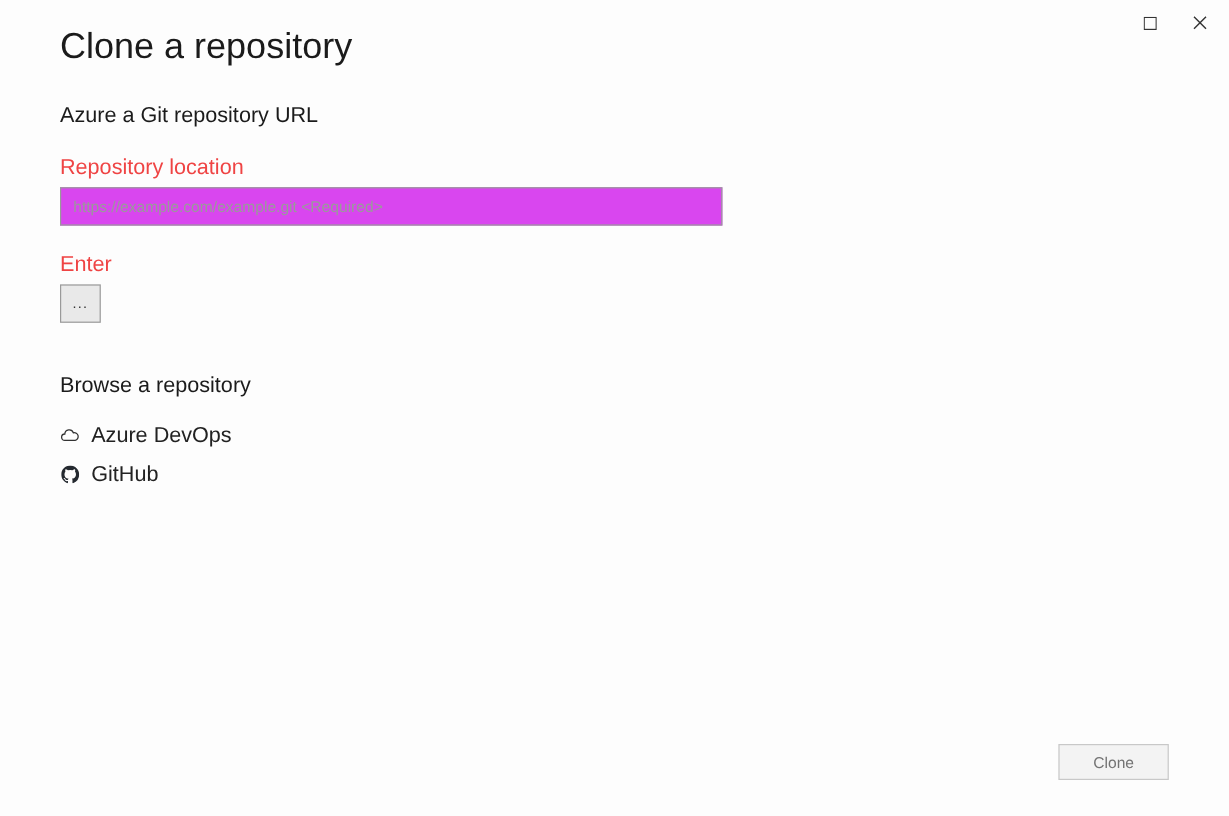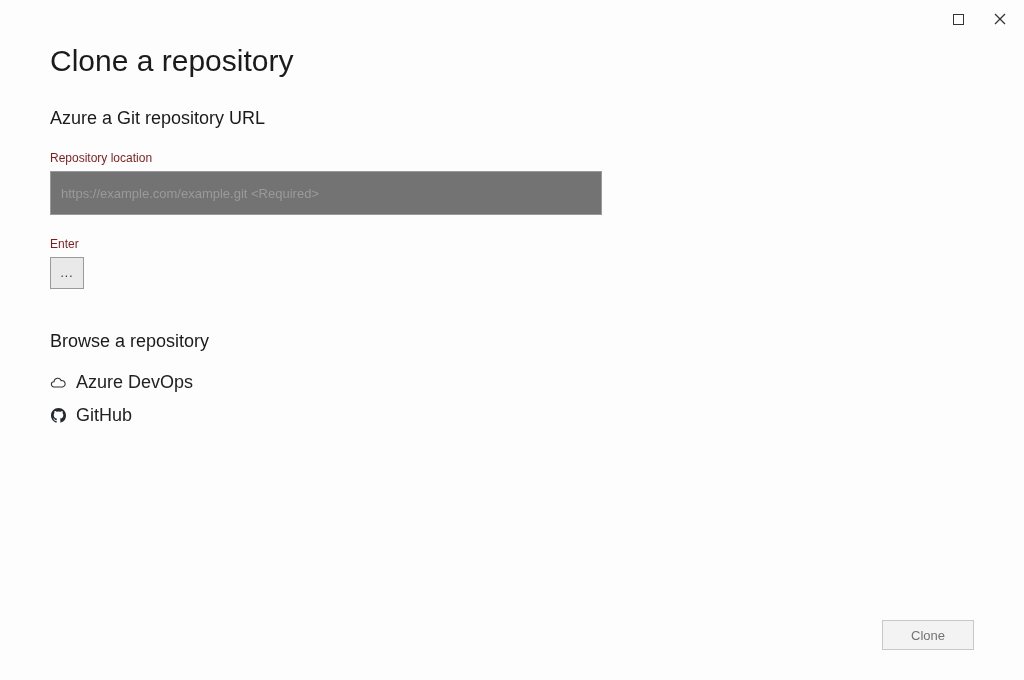--- a/index.html
+++ b/index.html
@@ -22,52 +22,52 @@
     }
     .win-btn {
       width: 28px;
       height: 22px;
       display: flex;
       align-items: center;
       justify-content: center;
       cursor: pointer;
     }
     .main {
-      padding: 44px 50px 0 50px;
+      padding: 22px 50px 0 50px;
     }
     .page-title {
       font-size: 30px;
       font-weight: 400;
       color: #1b1b1b;
       margin-bottom: 30px;
     }
     .section-heading {
       font-size: 18px;
       font-weight: 400;
       color: #1b1b1b;
       margin-bottom: 22px;
     }
     .field-label {
-      font-size: 12px;
-      color: #7f1d1d;
+      font-size: 18px;
+      color: #ef4444;
       margin-bottom: 6px;
       display: block;
     }
     .field-row {
       display: flex;
       align-items: stretch;
       gap: 16px;
     }
     .text-input {
       width: 552px;
-      height: 44px;
+      height: 32px;
       padding: 6px 10px;
       font-size: 13px;
       border: 1px solid #9a9a9a;
-      background: #737373;
+      background: #d946ef;
       color: #2a2a2a;
       font-family: inherit;
     }
     .text-input::placeholder {
       color: #9a9a9a;
     }
     .browse-btn {
       width: 34px;
       height: 32px;
       border: 1px solid #9a9a9a;

